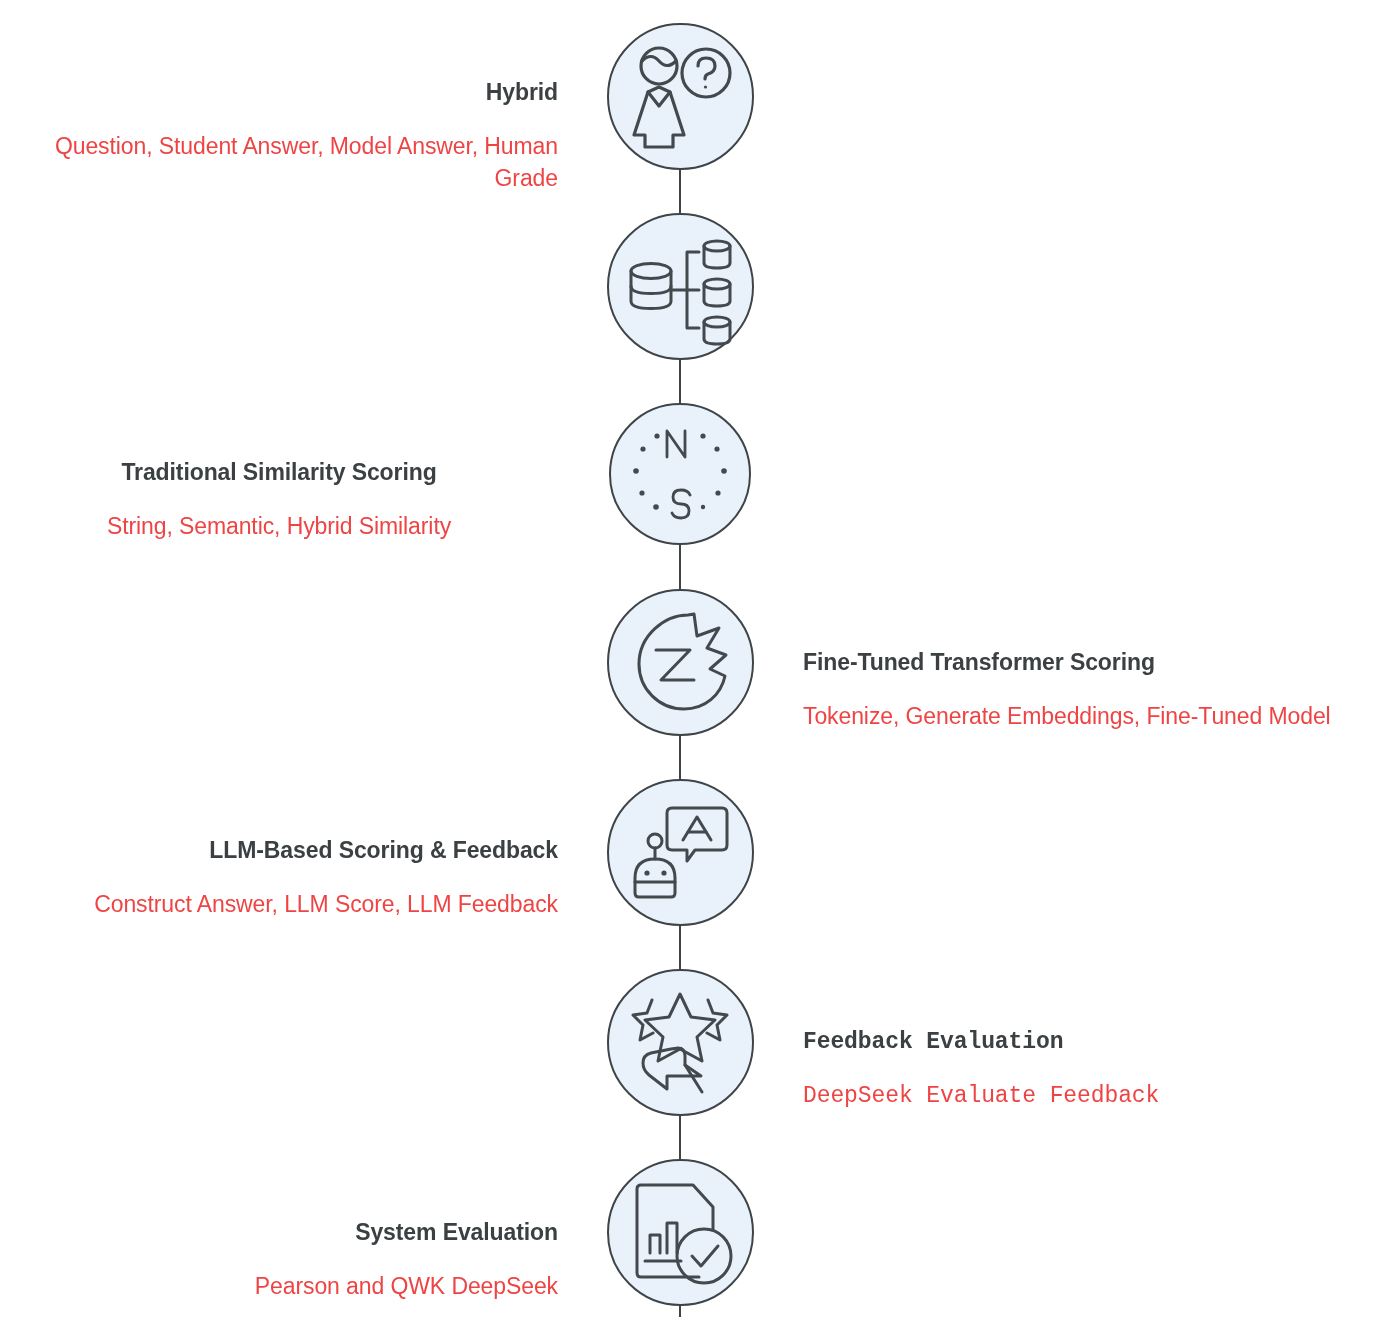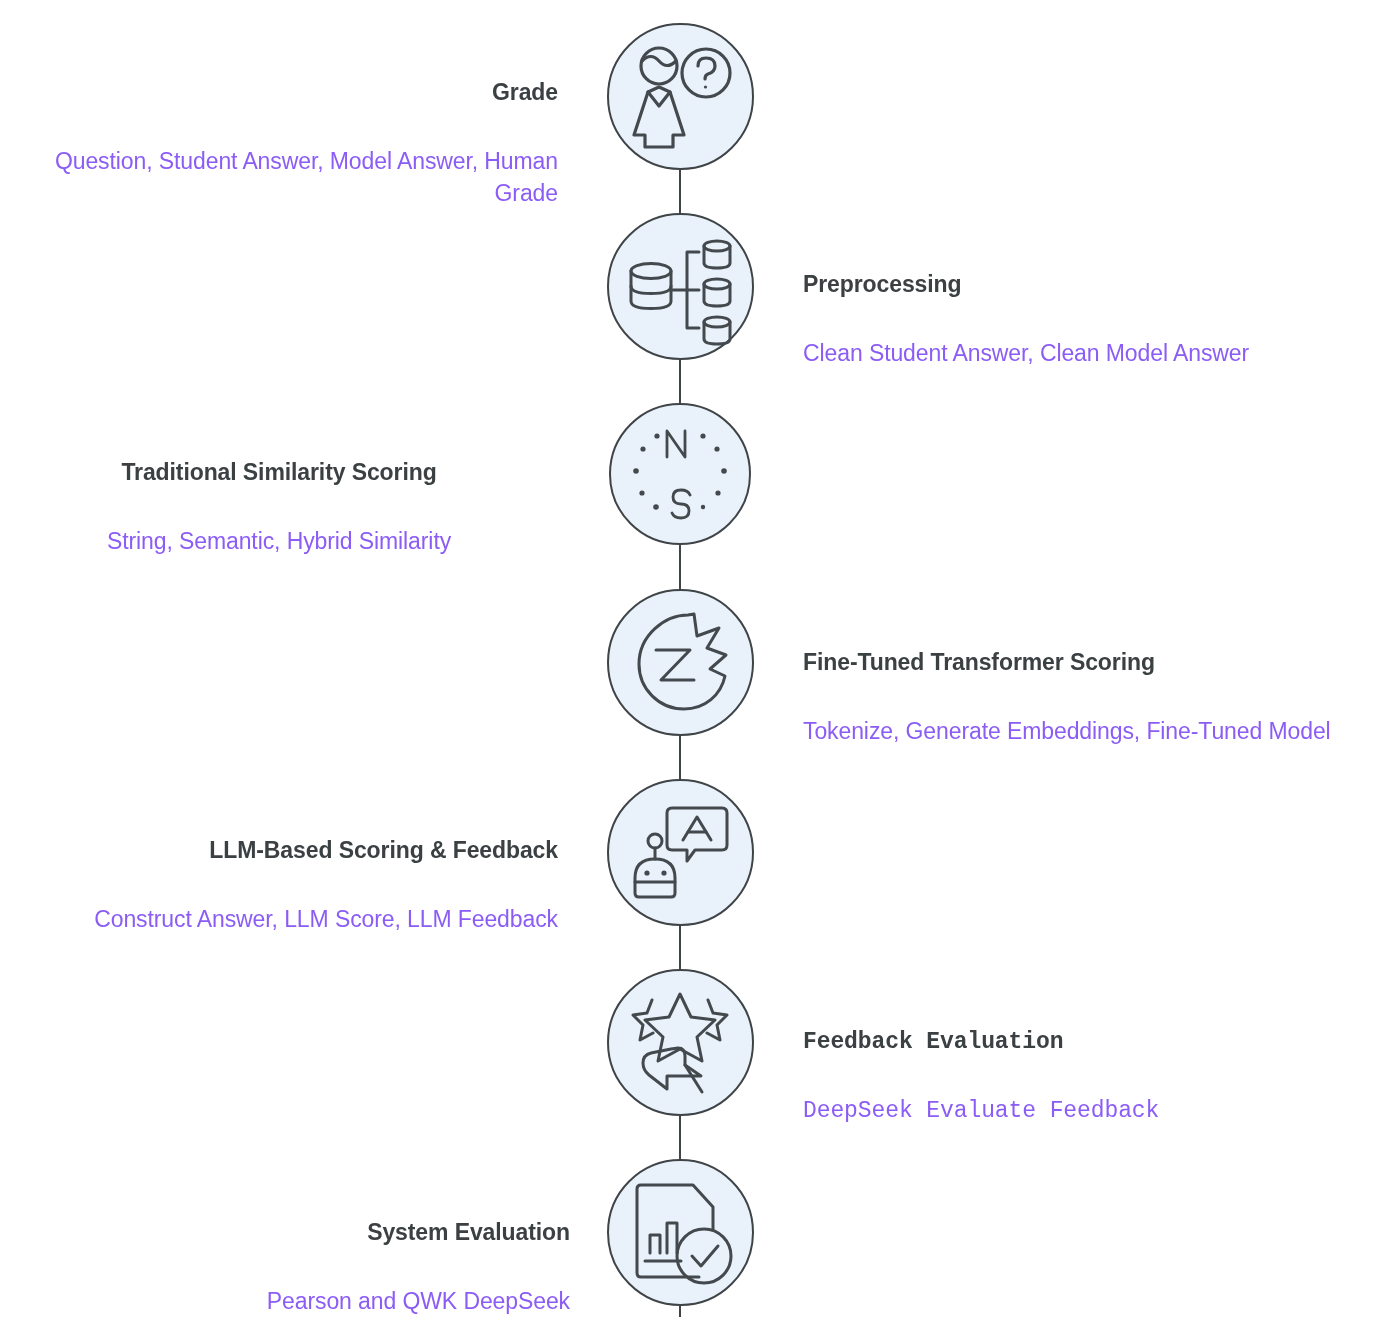--- a/index.html
+++ b/index.html
@@ -47,23 +47,23 @@
   .label .title {
     font-size: 23px;
     font-weight: bold;
     color: #3b4043;
     line-height: 1.25;
     letter-spacing: -0.1px;
   }
   .label .desc {
     font-size: 23px;
     font-weight: normal;
-    color: #8b5cf6;
+    color: #ef4444;
     line-height: 1.42;
-    margin-top: 38px;
+    margin-top: 23px;
     letter-spacing: -0.1px;
   }
   .label.right { text-align: left; }
   .label.left  { text-align: right; }
 </style>
 </head>
 <body>
 
 <div id="flow">
 
@@ -85,21 +85,21 @@
         <path d="M50 62 L39 67 L25 110 L36 110 L36 122 L64 122 L64 110 L75 110 L61 67 Z"></path>
         <path d="M39 67 L50 81 L61 67"></path>
 
         <circle cx="97" cy="48" r="24"></circle>
         <path d="M89 41 q0 -8 8 -8 q9 0 9 8 q0 6 -7 8 q-3 1 -3 5"></path>
         <circle cx="96.5" cy="62" r="1.6" fill="#44494d" stroke="none"></circle>
       </g>
     </svg>
   </div>
   <div class="label left" style="left:0px;top:78px;width:558px;">
-    <div class="title">Grade</div>
+    <div class="title">Hybrid</div>
     <div class="desc">Question, Student Answer, Model Answer, Human Grade</div>
   </div>
 
   <div class="node" style="left:607px;top:213px;width:147px;height:147px;">
     <svg width="143" height="143" viewBox="0 0 143 143" aria-hidden="true">
       <g fill="none" stroke="#44494d" stroke-width="3" stroke-linecap="round" stroke-linejoin="round">
 
         <ellipse cx="42" cy="56" rx="20" ry="7.5"></ellipse>
         <path d="M22 56 L22 86 q0 7.5 20 7.5 q20 0 20 -7.5 L62 56"></path>
         <path d="M22 71 q0 7.5 20 7.5 q20 0 20 -7.5"></path>
@@ -109,24 +109,20 @@
         <path d="M78 75 L90 75"></path>
 
         <ellipse cx="108" cy="31" rx="13" ry="5"></ellipse>
         <path d="M95 31 L95 48 q0 5 13 5 q13 0 13 -5 L121 31"></path>
         <ellipse cx="108" cy="69" rx="13" ry="5"></ellipse>
         <path d="M95 69 L95 86 q0 5 13 5 q13 0 13 -5 L121 69"></path>
         <ellipse cx="108" cy="107" rx="13" ry="5"></ellipse>
         <path d="M95 107 L95 124 q0 5 13 5 q13 0 13 -5 L121 107"></path>
       </g>
     </svg>
-  </div>
-  <div class="label right" style="left:803px;top:270px;width:594px;">
-    <div class="title">Preprocessing</div>
-    <div class="desc">Clean Student Answer, Clean Model Answer</div>
   </div>
 
   <div class="node" style="left:609px;top:403px;width:142px;height:142px;">
     <svg width="138" height="138" viewBox="0 0 138 138" aria-hidden="true">
       <g fill="none" stroke="#44494d" stroke-width="2.8" stroke-linecap="round" stroke-linejoin="round">
         <path d="M56 52 L56 26 L74 52 L74 26"></path>
         <path d="M79 90 q-2 -5 -9 -5 q-8 0 -8 7 q0 7 8 7 q8 0 8 7 q0 7 -8 7 q-7 0 -9 -5"></path>
       </g>
       <g fill="#44494d">
         <circle cx="46" cy="31" r="2.6"></circle>
@@ -220,18 +216,18 @@
 
         <path d="M41 92 L41 74 L51 74 L51 92"></path>
         <path d="M58 92 L58 62 L68 62 L68 92"></path>
         <path d="M36 100 L72 100"></path>
 
         <circle cx="95" cy="95" r="27"></circle>
         <path d="M83 95 L92 105 L109 85"></path>
       </g>
     </svg>
   </div>
-  <div class="label left" style="left:12px;top:1218px;width:558px;">
+  <div class="label left" style="left:0px;top:1218px;width:558px;">
     <div class="title">System Evaluation</div>
     <div class="desc">Pearson and QWK DeepSeek</div>
   </div>
 
 </div>
 
 </body></html>

